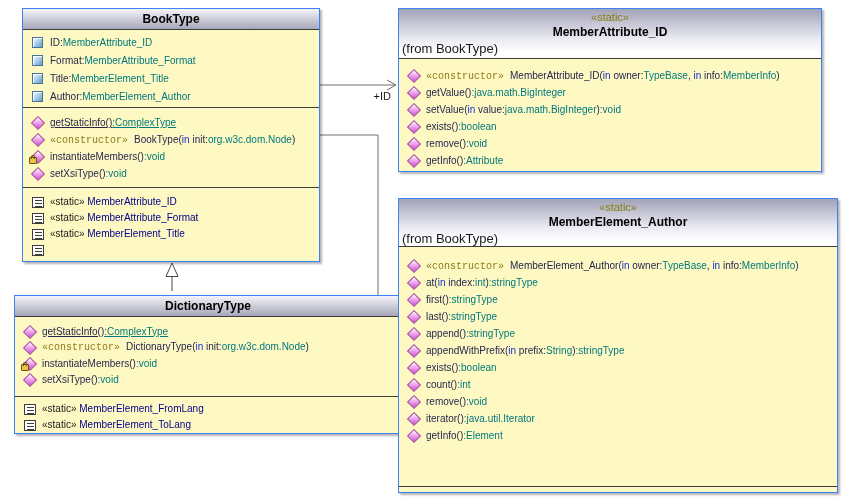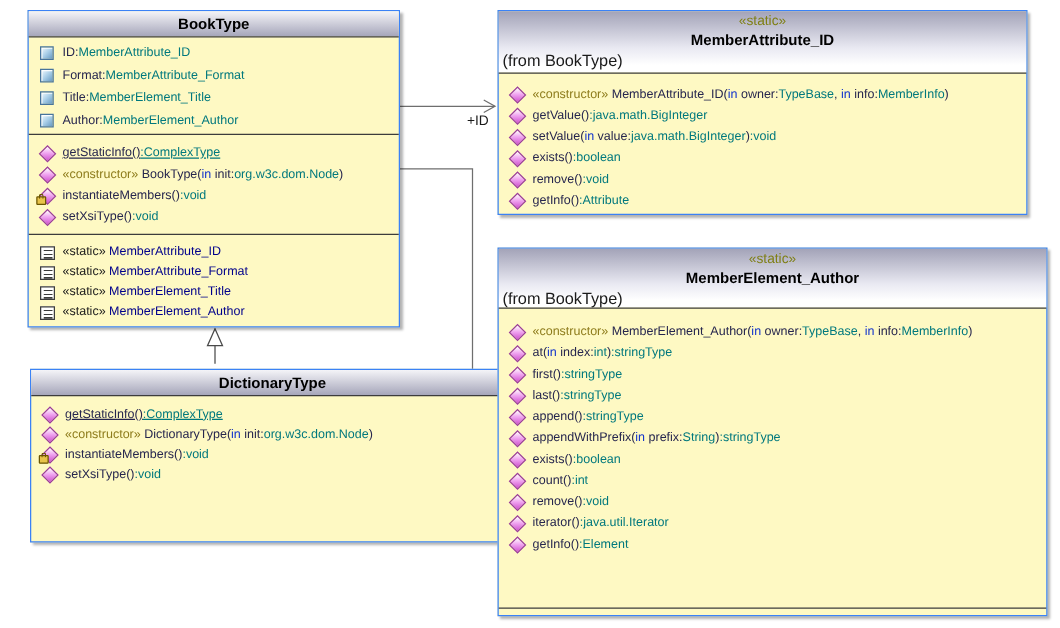--- a/index.html
+++ b/index.html
@@ -5,21 +5,21 @@
   html,body{margin:0;padding:0;}
   body{width:848px;height:502px;background:#ffffff;position:relative;overflow:hidden;
        font-family:"Liberation Sans",sans-serif;}
   #connectors{position:absolute;left:0;top:0;z-index:1;pointer-events:none;}
   #connectors text{font-family:"Liberation Sans",sans-serif;font-size:11px;fill:#1a1a1a;}
 
   .uml-class{position:absolute;z-index:2;box-sizing:border-box;background:#fef9c3;
              border:1px solid #3b82f6;box-shadow:2px 2px 2px rgba(0,0,0,0.3);
              display:flex;flex-direction:column;}
   #booktype {left:22px; top:8px;  width:298px;height:254px;}
-  #dicttype {left:24px; top:295px;width:388px;height:139px;}
+  #dicttype {left:14px; top:295px;width:388px;height:139px;}
   #mattr    {left:398px;top:8px;  width:424px;height:164px;}
   #mauthor  {left:398px;top:198px;width:440px;height:295px;}
 
   .hdr{box-sizing:border-box;flex:none;}
   .hdr-s{height:20px;line-height:20px;background:linear-gradient(to bottom,#f4f4f8 0%,#a6a6ba 100%);}
   .hdr-t{background:linear-gradient(to bottom,#a3a3b8 0%,#e9e9f2 60%,#ffffff 88%);padding-top:1px;}
   #mattr .hdr-t{height:49px;} #mauthor .hdr-t{height:47px;}
   .hname{font-size:12px;font-weight:bold;color:#000;text-align:center;}
   .hdr-t .stereo{font-size:11px;color:#7f7f14;text-align:center;height:14px;line-height:14px;}
   .hdr-t .hname{height:17px;line-height:17px;}
@@ -41,21 +41,21 @@
   #dicttype .row{height:16px;}
   #mattr .row{height:17px;}
   #mauthor .row{height:17px;}
 
   .row{display:flex;align-items:center;padding-left:8px;}
   .txt{font-size:10px;white-space:pre;}
   .u span{text-decoration:underline;}
   .c-n{color:#26264e;}   
   .c-t{color:#00787d;}   
   .c-k{color:#1133cc;margin-top:40px;}   
-  .c-s{color:#8e7c1c;}   
+  .c-s{color:#8e7c1c;font-family:Liberation Mono, monospace;}   
   .c-b{color:#1a1a1a;}   
   .c-nc{color:#00008b;}  
 
   .icon{display:inline-block;width:13px;height:13px;position:relative;margin-right:6px;flex:none;}
   .icon.attr::before{content:"";position:absolute;left:1px;top:1px;width:9px;height:9px;
       border:1px solid #47749c;background:linear-gradient(135deg,#f4fbff 0%,#aacfe8 50%,#6699c2 100%);
       box-shadow:inset 1px 1px 0 rgba(255,255,255,0.9);}
   .icon.op::before{content:"";position:absolute;left:2px;top:2px;width:8px;height:8px;transform:rotate(45deg);
       border:1px solid #9b3d9b;background:linear-gradient(135deg,#ffffff 0%,#f0a6f0 45%,#cf4fcf 100%);}
   .icon.cls::before{content:"";position:absolute;left:1px;top:2px;width:10px;height:9px;
@@ -137,21 +137,20 @@
       <div class="row">
         <span class="icon cls"></span>
         <span class="txt"><span class="c-b">«static» </span><span class="c-nc">MemberAttribute_Format</span></span>
       </div>
       <div class="row">
         <span class="icon cls"></span>
         <span class="txt"><span class="c-b">«static» </span><span class="c-nc">MemberElement_Title</span></span>
       </div>
       <div class="row">
         <span class="icon cls"></span>
-        <span class="txt"><span class="c-b">«static» </span><span class="c-nc">MemberElement_Author</span></span>
       </div>
     </div>
 </div>
 
 <div class="uml-class" id="dicttype">
   <div class="hdr hdr-s">
     <div class="hname">DictionaryType</div>
   </div>
   <div class="comp c-ops">
       <div class="row">
@@ -164,20 +163,30 @@
       </div>
       <div class="row">
         <span class="icon op">
           <span class="lockbadge"></span>
         </span>
         <span class="txt"><span class="c-n">instantiateMembers()</span><span class="c-t">:void</span></span>
       </div>
       <div class="row">
         <span class="icon op"></span>
         <span class="txt"><span class="c-n">setXsiType()</span><span class="c-t">:void</span></span>
+      </div>
+    </div>
+  <div class="comp c-nested">
+      <div class="row">
+        <span class="icon cls"></span>
+        <span class="txt"><span class="c-b">«static» </span><span class="c-nc">MemberElement_FromLang</span></span>
+      </div>
+      <div class="row">
+        <span class="icon cls"></span>
+        <span class="txt"><span class="c-b">«static» </span><span class="c-nc">MemberElement_ToLang</span></span>
       </div>
     </div>
 </div>
 
 <div class="uml-class" id="mattr">
   <div class="hdr hdr-t">
     <div class="stereo">«static»</div>
     <div class="hname">MemberAttribute_ID</div>
     <div class="hfrom">(from BookType)</div>
   </div>

